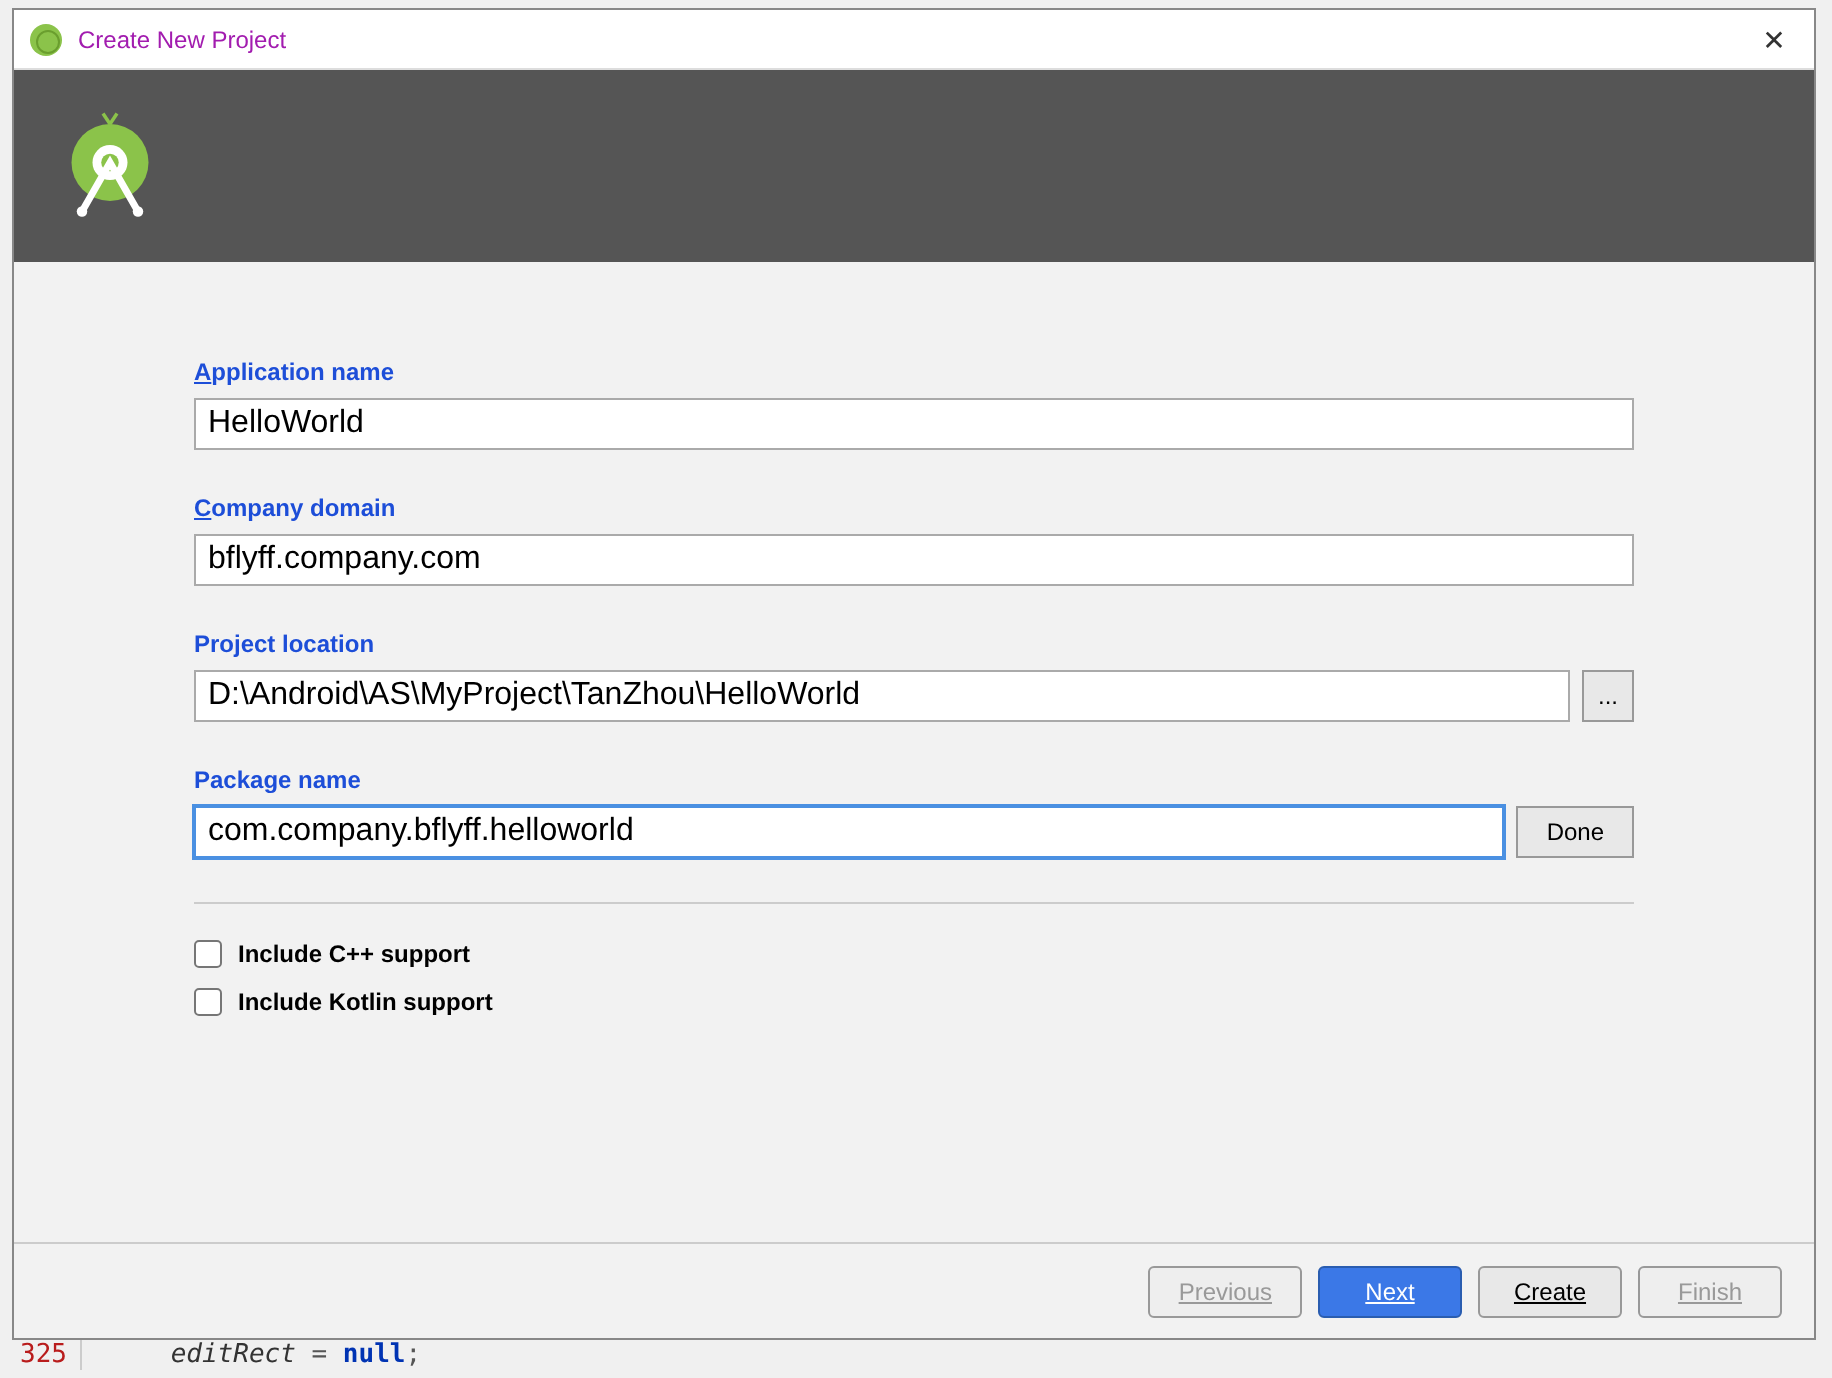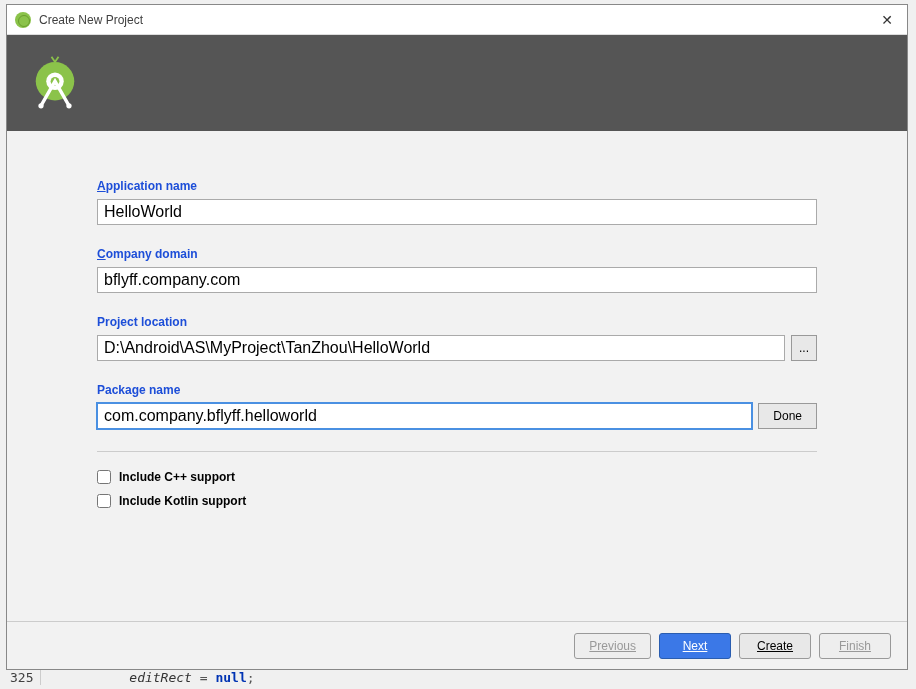--- a/index.html
+++ b/index.html
@@ -2,21 +2,21 @@
 <html><head>
 <meta charset="utf-8">
 <style>
 * { box-sizing: border-box; margin: 0; padding: 0; }
 body { font-family: "Segoe UI", Arial, sans-serif; font-size: 12px; background: #f0f0f0; width: 916px; height: 689px; overflow: hidden; position: relative; }
 
 .window { width: 902px; height: 666px; background: #fff; border: 1px solid #888; position: absolute; top: 4px; left: 6px; display: flex; flex-direction: column; }
 .titlebar { height: 30px; background: #fff; display: flex; align-items: center; padding: 0 8px; border-bottom: 1px solid #ddd; }
 .titlebar .app-icon { width: 16px; height: 16px; background: #8bc34a; border-radius: 50%; margin-right: 8px; position: relative; }
 .titlebar .app-icon::after { content:""; position:absolute; top:3px; left:3px; width:10px; height:10px; border-radius:50%; background:#8bc34a; border:1px solid #6a9e2e; }
-.titlebar .title { font-size: 12px; color: #404040; flex: 1; }
+.titlebar .title { font-size: 12px; color: #a21caf; flex: 1; }
 .titlebar .close { width: 40px; height: 30px; display:flex; align-items:center; justify-content:center; font-size: 14px; color: #333; margin-right:-8px; cursor:pointer; }
 
 .header-band { background: #555; height: 96px; display: flex; align-items: center; padding: 0 20px; color: #fff; }
 .header-band .logo { width: 56px; height: 56px; position: relative; margin-right: 18px; }
 .header-band h1 { font-size: 24px; font-weight: 400; color: #eee; }
 
 .content { flex: 1; padding: 28px 90px 10px 90px; background: #f2f2f2; overflow: auto; }
 .field-group { margin-bottom: 22px; }
 .field-label { font-size: 12px; font-weight: bold; color: #1d4ed8; margin-bottom: 6px; display: block; margin-top: 20px; }
 .field-label .underline { text-decoration: underline; }
@@ -33,21 +33,21 @@
 .checkbox-row { display: flex; align-items: center; margin-bottom: 10px; }
 .checkbox-row input { width: 14px; height: 14px; margin-right: 8px; }
 .checkbox-row label { font-size: 12px; font-weight: bold; }
 
 .footer { height: 48px; border-top: 1px solid #ccc; background: #f2f2f2; display: flex; align-items: center; justify-content: flex-end; padding: 0 16px; gap: 8px; }
 .footer button { height: 26px; min-width: 72px; padding: 0 14px; font-size: 12px; border: 1px solid #999; background: #e8e8e8; cursor: pointer; border-radius: 3px; text-decoration: underline; }
 .footer button:disabled { color: #999; background: #eee; cursor: default; }
 .footer button.primary { background: #3b78e7; color: #fff; border-color: #2a5db0; }
 
 .bg-code { position:absolute; bottom:4px; left:10px; font-family: Consolas, monospace; font-size: 13px; color:#555; }
-.bg-code .ln { color:#404040; margin-right:80px; border-right:1px solid #ccc; padding-right:7px; }
+.bg-code .ln { color:#b91c1c; margin-right:36px; border-right:1px solid #ccc; padding-right:7px; }
 .bg-code .kw { font-style:italic; color:#333; }
 .bg-code .nul { color:#0033b3; font-weight:bold; }
 .watermark { position:absolute; bottom:22px; right:16px; font-size:12px; color:rgba(120,120,120,0.5); letter-spacing:0.5px; }
 </style>
 </head>
 <body>
 
 <div class="bg-code">
   <span class="ln">325</span>
   <span class="kw">editRect</span> = <span class="nul">null</span>;

